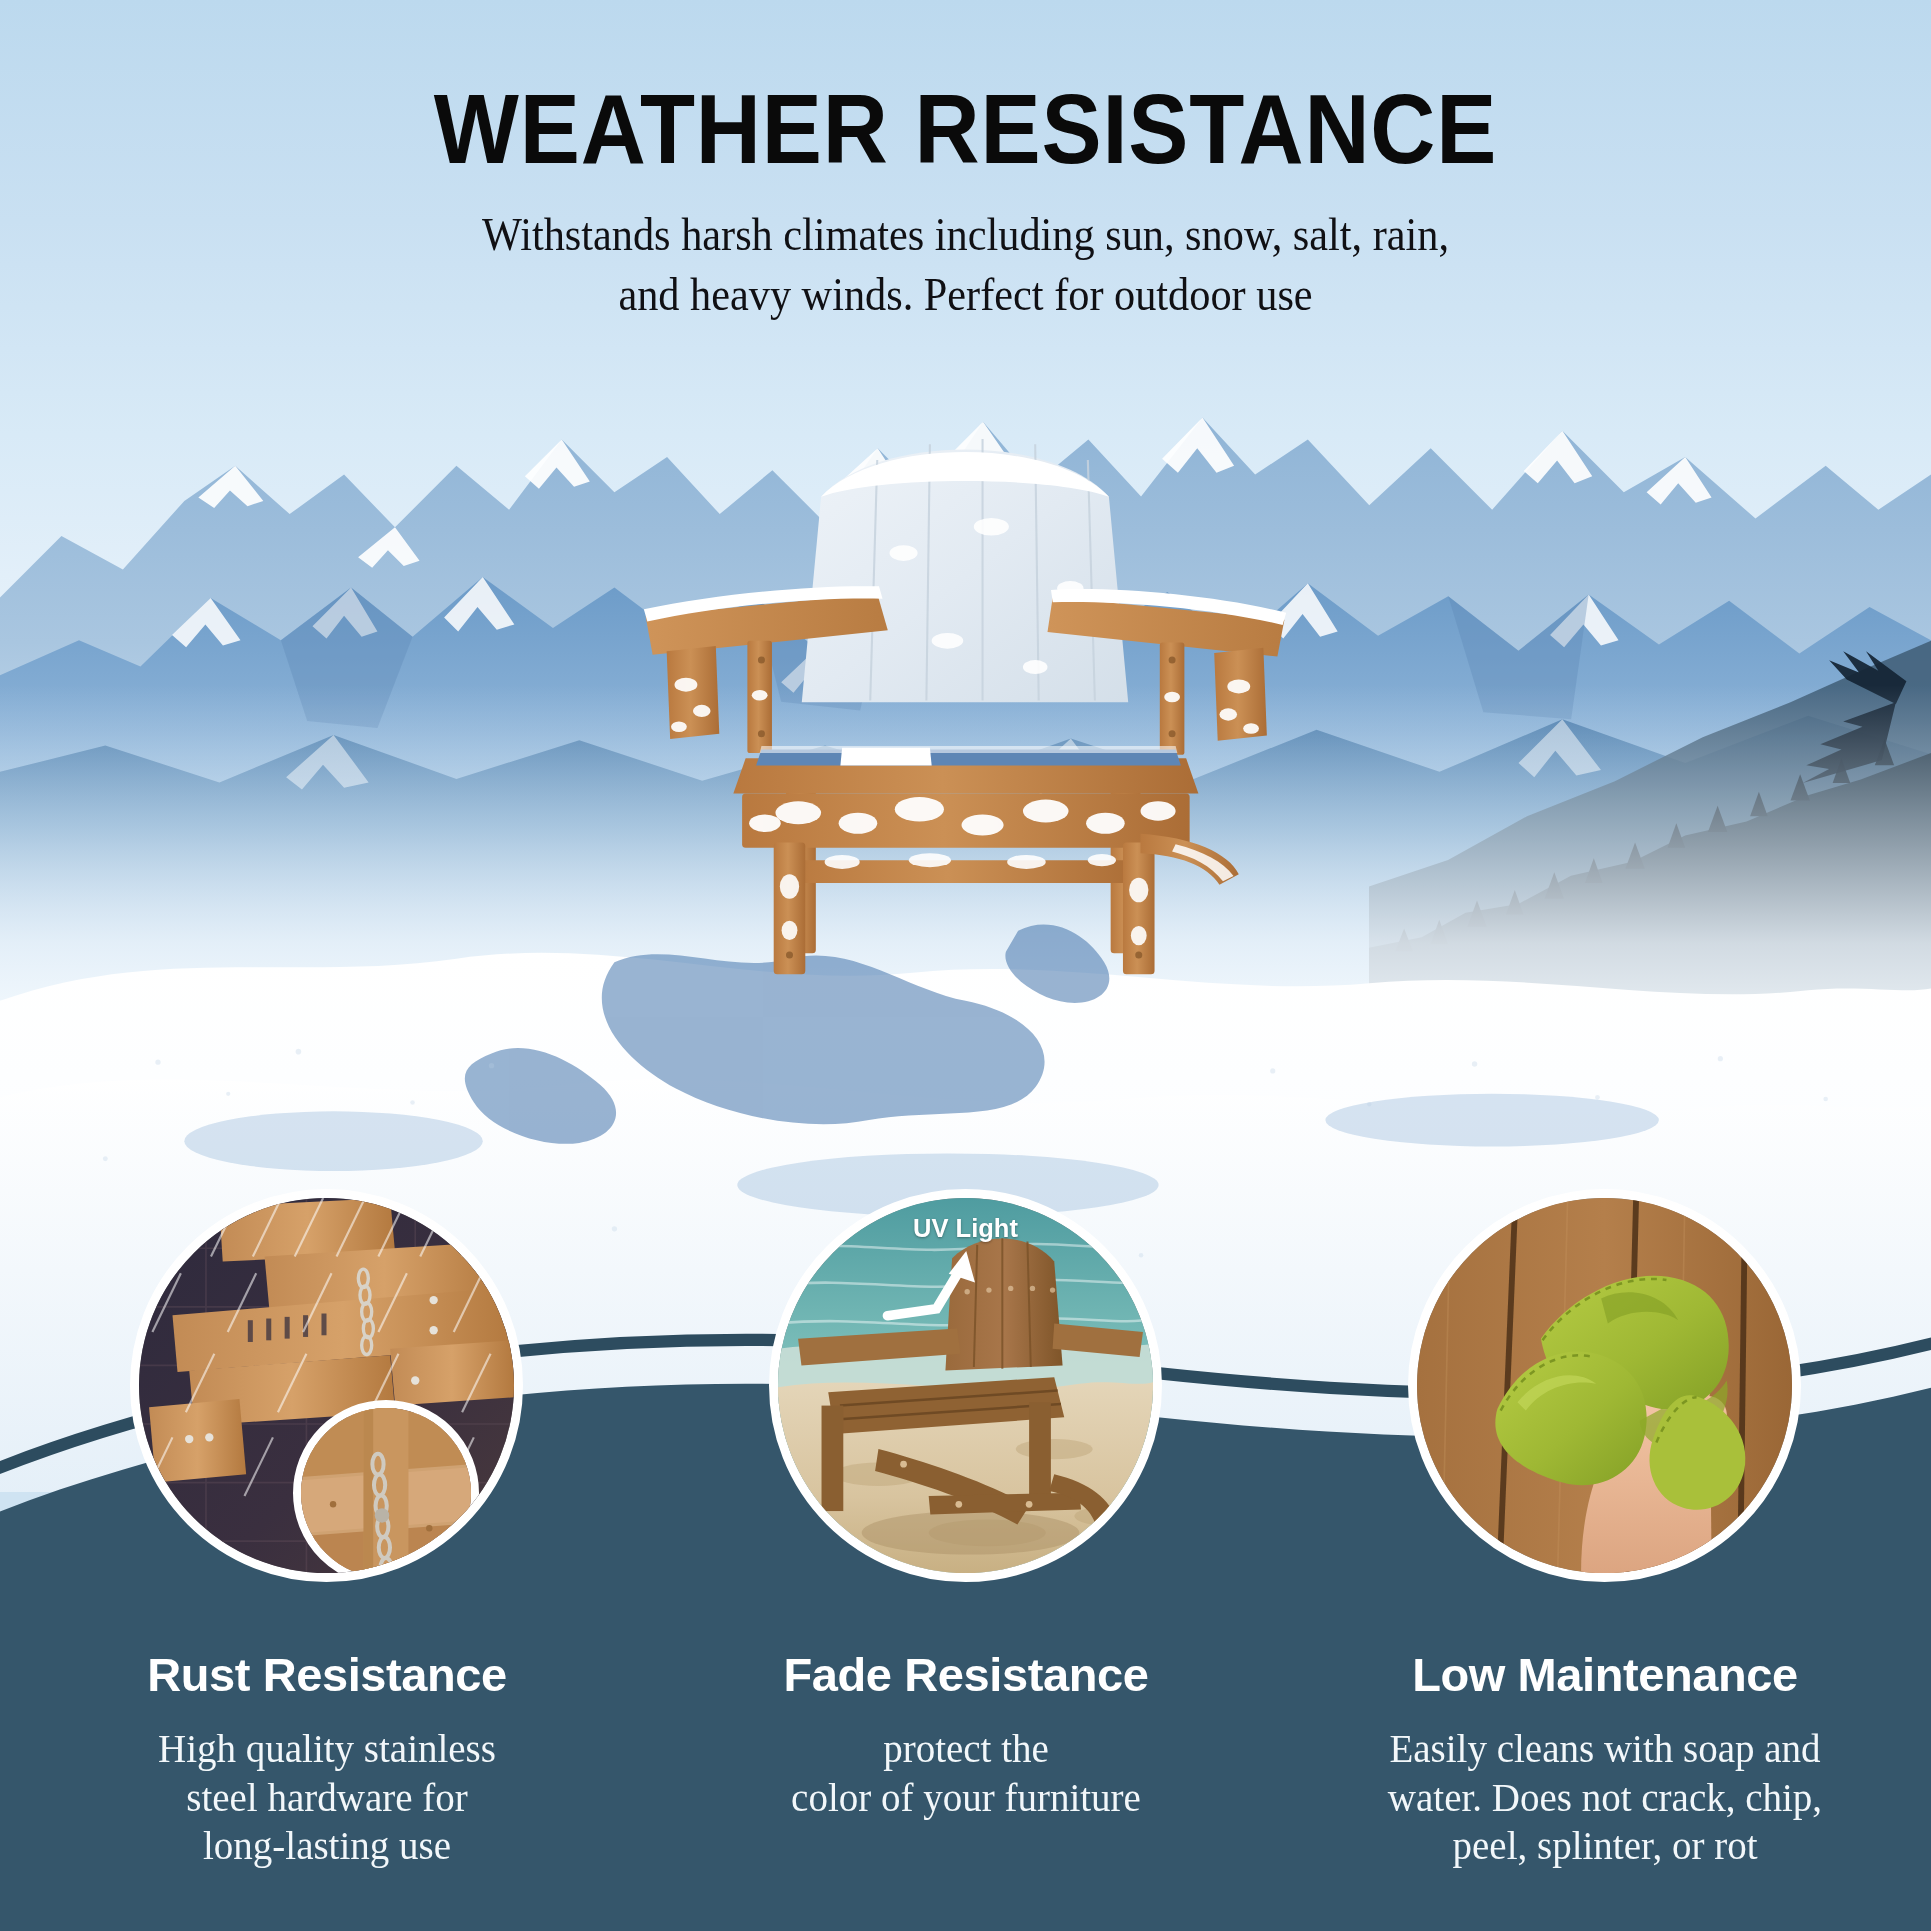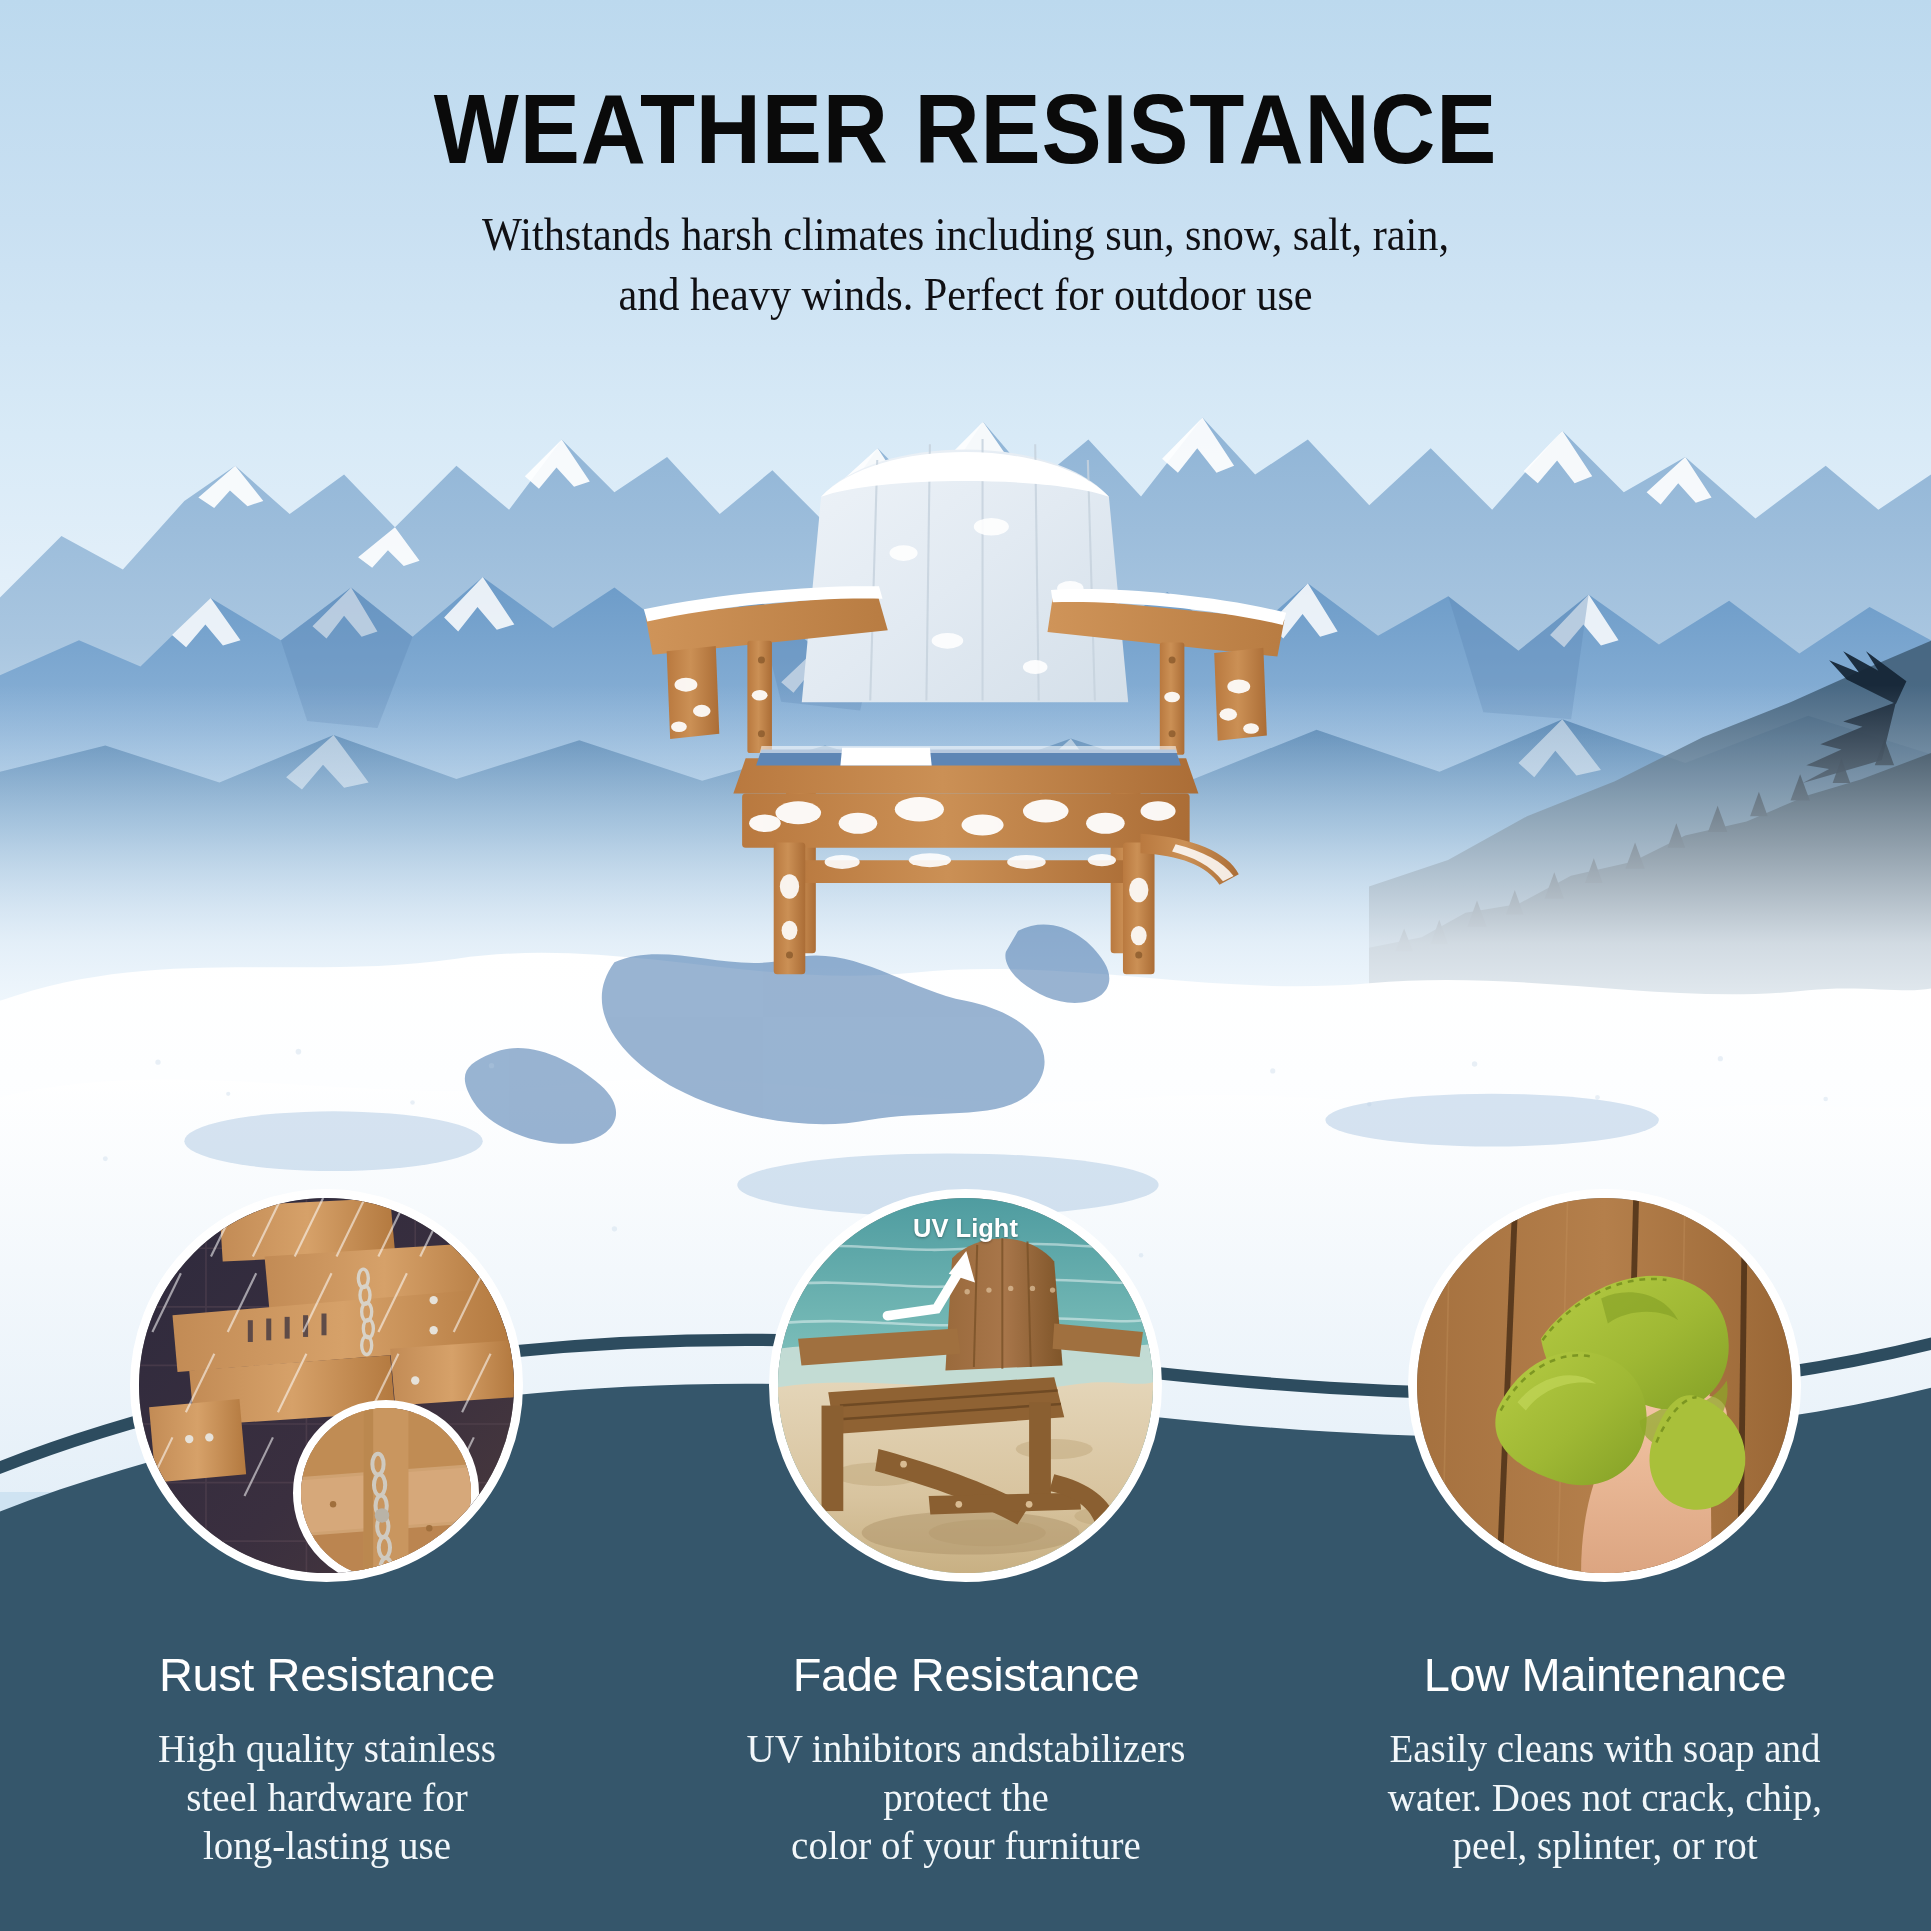--- a/index.html
+++ b/index.html
@@ -84,21 +84,21 @@
   }
 
   
   .cards { position:absolute; left:0; top:1650px; width:1931px; z-index:30; }
   .card { position:absolute; width:474px; text-align:center; }
   .card.k1 { left:90px; }
   .card.k2 { left:729px; }
   .card.k3 { left:1368px; }
   .card-title {
     font-family:"Liberation Sans", sans-serif;
-    font-weight:400; font-size:47px; color:#ffffff; letter-spacing:-0.4px;
+    font-weight:700; font-size:47px; color:#ffffff; letter-spacing:-0.4px;
     line-height:1.05; margin-bottom:7px;
   }
   .card-body {
     font-family:"Liberation Serif", serif;
     font-size:39px; line-height:1.24; color:#f2f7fa;margin-top:26px;
   }
   .card-body span { display:block; }
 </style>
 </head>
 <body>
@@ -662,21 +662,20 @@
       <div class="card-body">
         <span>High quality stainless</span>
         <span>steel hardware for</span>
         <span>long-lasting use</span>
       </div>
     </div>
 
     <div class="card k2">
       <div class="card-title">Fade Resistance</div>
       <div class="card-body">
-        <span>UV inhibitors andstabilizers</span>
         <span>protect the</span>
         <span>color of your furniture</span>
       </div>
     </div>
 
     <div class="card k3">
       <div class="card-title">Low Maintenance</div>
       <div class="card-body">
         <span>Easily cleans with soap and</span>
         <span>water. Does not crack, chip,</span>

